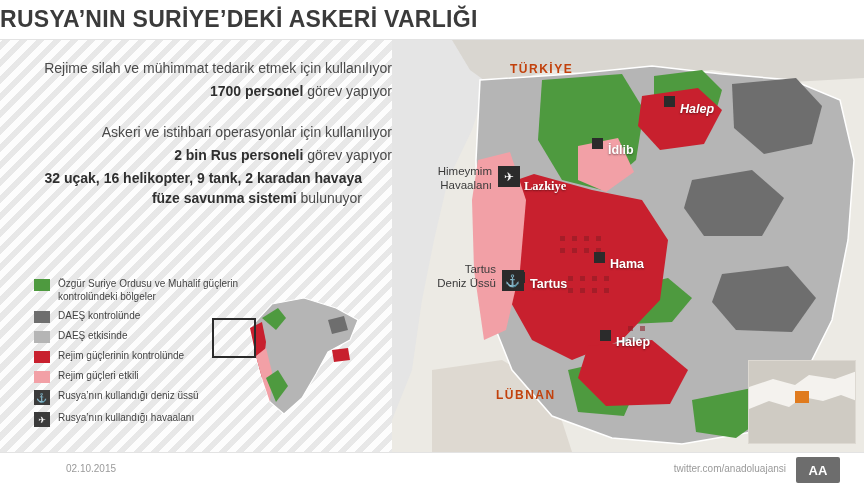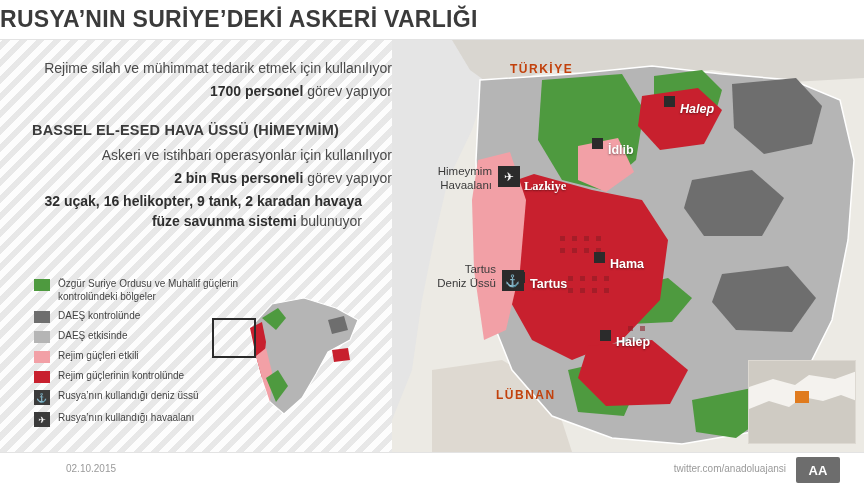--- a/index.html
+++ b/index.html
@@ -117,21 +117,20 @@
     <div>
       <div class="sec-line">
         <span>Rejime silah ve mühimmat tedarik etmek için kullanılıyor</span>
       </div>
       <div class="sec-line">
         <b>1700 personel</b><span> görev yapıyor</span>
       </div>
     </div>
 
     <div class="block-2">
-      <div class="sec-title">BASSEL EL-ESED HAVA ÜSSÜ (HİMEYMİM)</div>
       <div class="sec-line">
         <span>Askeri ve istihbari operasyonlar için kullanılıyor</span>
       </div>
       <div class="sec-line">
         <b>2 bin Rus personeli</b><span> görev yapıyor</span>
       </div>
       <div class="sec-line multiline" style="max-width:330px">
         <b>32 uçak, 16 helikopter, 9 tank, 2 karadan havaya füze savunma sistemi</b><span> bulunuyor</span>
       </div>
     </div>
@@ -144,26 +143,26 @@
     </div>
     <div class="legend-row">
       <div class="swatch" style="background:#6e6e6e"></div>
       <div class="legend-label">DAEŞ kontrolünde</div>
     </div>
     <div class="legend-row">
       <div class="swatch" style="background:#b5b5b5"></div>
       <div class="legend-label">DAEŞ etkisinde</div>
     </div>
     <div class="legend-row">
+      <div class="swatch" style="background:#c8202e"></div>
+      <div class="legend-label">Rejim güçlerinin kontrolünde</div>
+    </div>
+    <div class="legend-row">
       <div class="swatch" style="background:#f2a0a6"></div>
       <div class="legend-label">Rejim güçleri etkili</div>
-    </div>
-    <div class="legend-row">
-      <div class="swatch" style="background:#c8202e"></div>
-      <div class="legend-label">Rejim güçlerinin kontrolünde</div>
     </div>
     <div class="legend-row">
       <div class="icon-sq">⚓</div>
       <div class="legend-label">Rusya’nın kullandığı deniz üssü</div>
     </div>
     <div class="legend-row">
       <div class="icon-sq">✈</div>
       <div class="legend-label">Rusya’nın kullandığı havaalanı</div>
     </div>
   </div>

